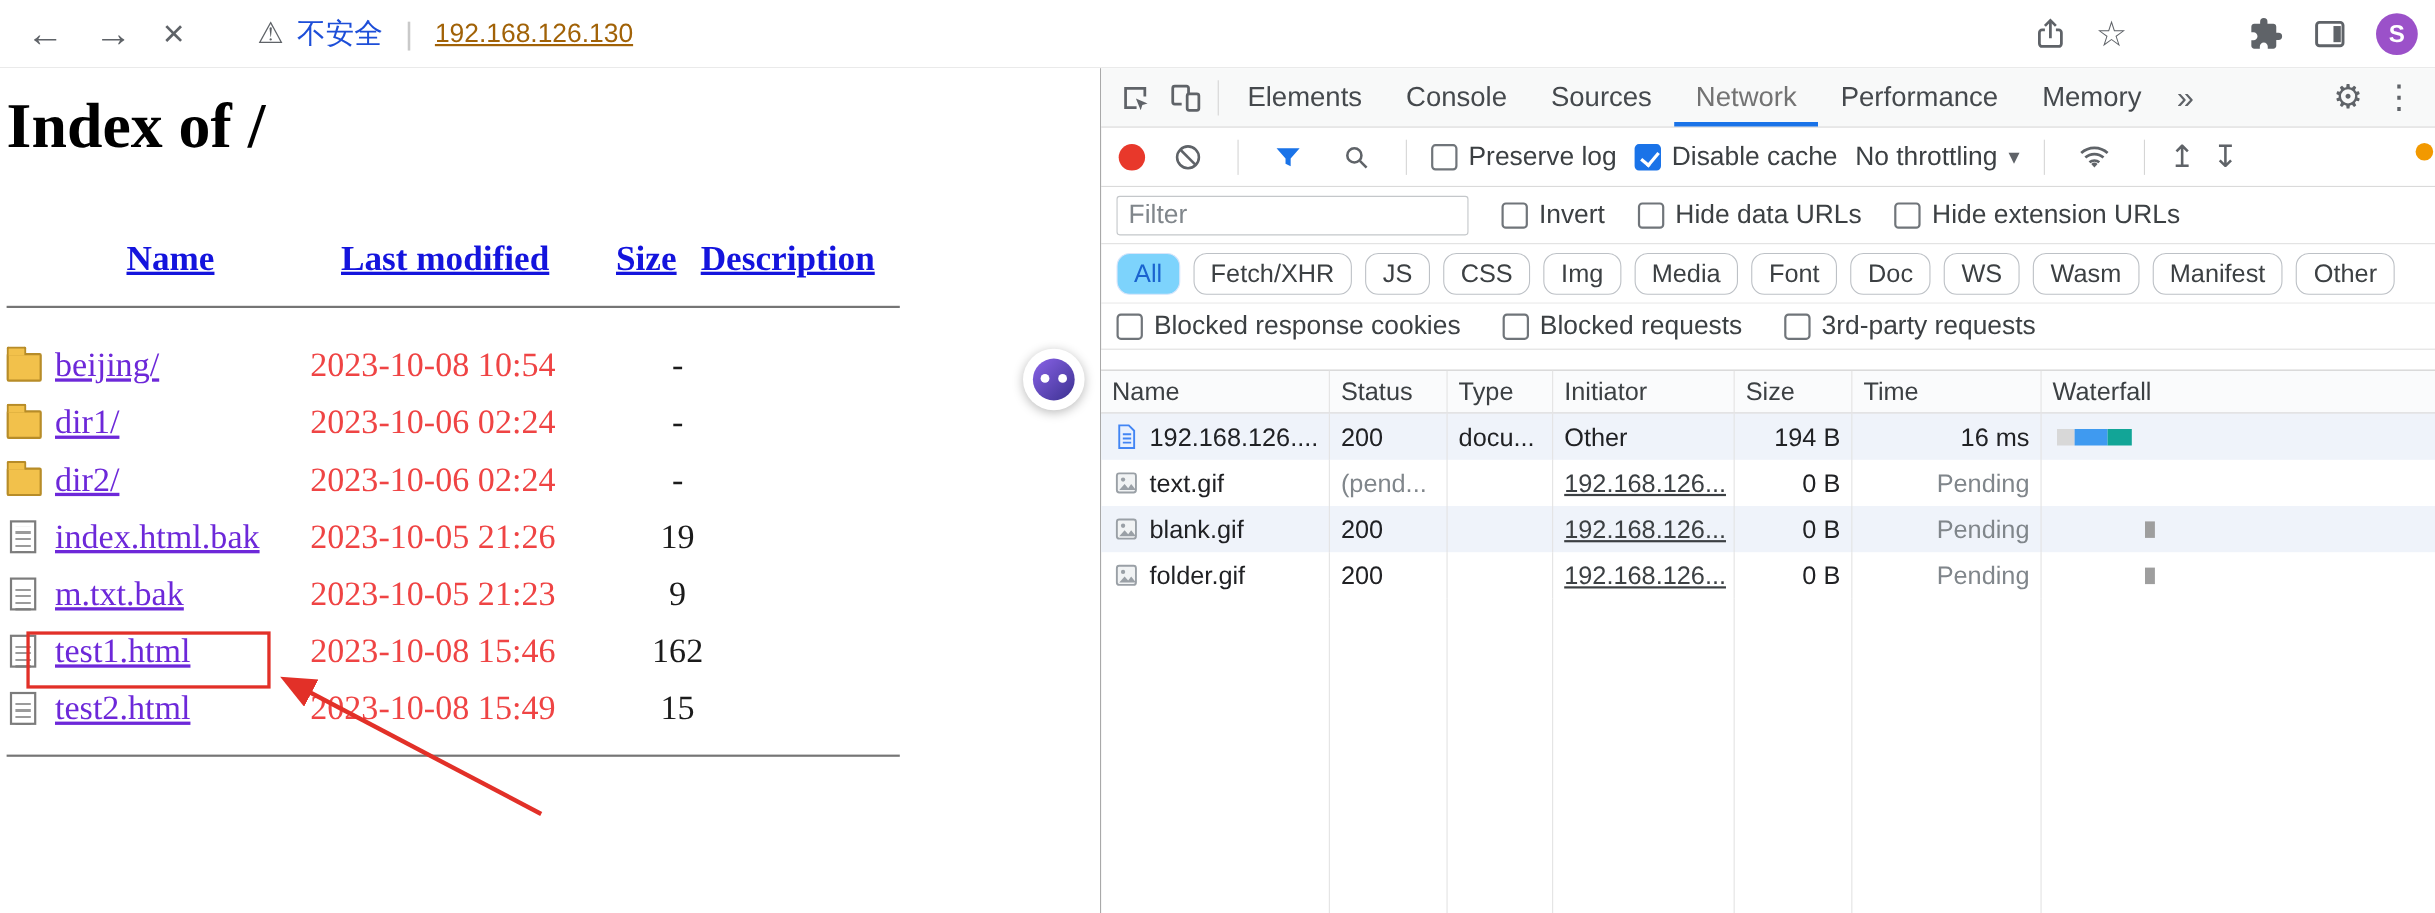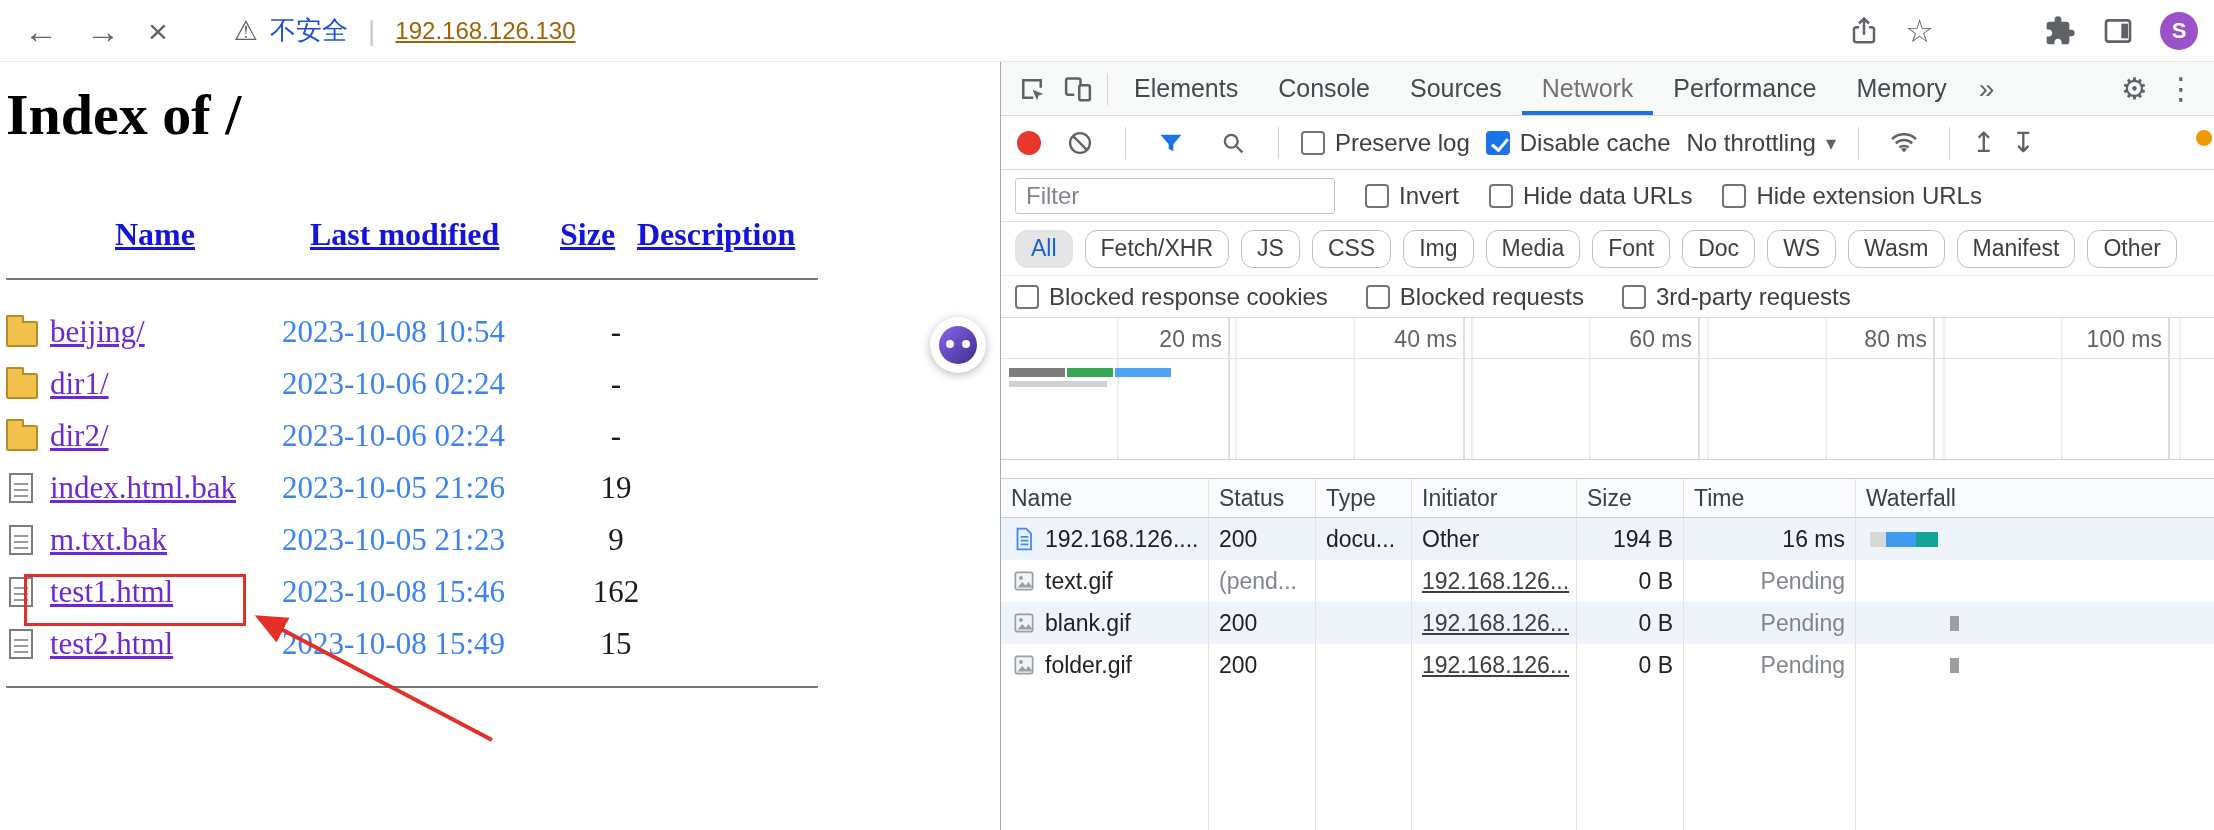--- a/index.html
+++ b/index.html
@@ -29,21 +29,21 @@
           padding-left:6px; overflow:hidden; font-family:"Liberation Serif","DejaVu Serif",serif; color:#1b1b1b; }
   .page h1 { font-size:58px; font-weight:bold; margin-top:16px; line-height:74px; color:#000; }
   .col-headers { position:relative; height:40px; margin-top:64px; font-size:32px; font-weight:bold; }
   .col-headers a { position:absolute; color:#1414dd; text-decoration:underline; cursor:pointer; }
   .h-name { left:109px; } .h-modified { left:304px; } .h-size { left:554px; } .h-desc { left:631px; }
   .rule { width:812px; border:none; border-top:2px solid #757575; margin-top:22px; }
   .rule.bottom { margin-top:16px; }
   .listing { margin-top:26px; position:relative; }
   .listing-row { display:grid; grid-template-columns:44px 232px 290px 88px; align-items:center; height:52px; font-size:31px; }
   .listing-row a.fname { color:#6d28d9; text-decoration:underline; cursor:pointer; }
-  .fdate { color:#3b82f6; }
+  .fdate { color:#ef4444; }
   .fsize { text-align:center; }
   .ficon { position:relative; width:32px; height:26px; display:inline-block; }
   .ficon.folder { background:#f2c14b; border:2px solid #b78c28; border-radius:2px; margin-top:4px; }
   .ficon.folder::before { content:""; position:absolute; left:-2px; top:-8px; width:14px; height:6px;
                           background:#f2c14b; border:2px solid #b78c28; border-bottom:none; border-radius:2px 2px 0 0; }
   .ficon.file { width:24px; height:30px; background:#fff; border:2px solid #7c7c7c; margin-left:3px;
                 background-image:repeating-linear-gradient(#fff 0 4px, #9b9b9b 4px 6px); background-size:14px 100%;
                 background-position:3px 4px; background-repeat:no-repeat; }
   .red-box { position:absolute; left:24px; top:512px; width:222px; height:52px; border:3px solid #e23028; }
   .annotation-arrow { position:absolute; left:0; top:0; width:1000px; height:768px; pointer-events:none; }
@@ -91,21 +91,21 @@
   
   .dt-filter { height:52px; border-bottom:1px solid #e0e0e0; gap:30px; padding-left:14px; }
   .filter-input { width:320px; height:36px; border:1px solid #c4c7ca; border-radius:3px; font-size:24px;
                   padding:0 10px; color:#202124; font-family:inherit; }
   .filter-input::placeholder { color:#80868b; }
 
   
   .dt-pills { height:54px; border-bottom:1px solid #e9e9e9; gap:12px; padding-left:14px; }
   .pill { height:38px; padding:0 15px; border-radius:12px; border:1.5px solid #bdc1c6; background:#fff;
           display:flex; align-items:center; font-size:23px; color:#3c4043; cursor:pointer; white-space:nowrap; }
-  .pill.active { background:#e5e5e5; border-color:#d8e5fa; color:#1a63cf;text-align:right; }
+  .pill.active { background:#7dd3fc; border-color:#d8e5fa; color:#1a63cf;text-align:right; }
 
   
   .dt-blocked { height:42px; border-bottom:1px solid #dadada; gap:38px; padding-left:14px; }
 
   
   .overview { position:relative; height:142px; border-bottom:1px solid #cfcfcf; flex:none; overflow:hidden;
               background-image:repeating-linear-gradient(to right, transparent 0 116px, #efefef 116px 118px); }
   .ov-line { position:absolute; top:0; bottom:0; width:1.5px; background:#dedede; }
   .ov-label { position:absolute; top:8px; width:110px; text-align:right; font-size:23px; color:#5f6368; }
   .ov-strip { position:absolute; left:0; right:0; top:40px; height:1px; background:#e3e3e3; }
@@ -367,37 +367,20 @@
       <label class="cb-group">
         <span class="cb"></span>
         <span class="cb-label">Blocked requests</span>
       </label>
       <label class="cb-group">
         <span class="cb"></span>
         <span class="cb-label">3rd-party requests</span>
       </label>
     </div>
 
-    <div class="overview">
-      <span class="ov-line" style="left:227px"></span>
-      <span class="ov-line" style="left:462px"></span>
-      <span class="ov-line" style="left:697px"></span>
-      <span class="ov-line" style="left:932px"></span>
-      <span class="ov-line" style="left:1167px"></span>
-      <span class="ov-label" style="left:111px">20 ms</span>
-      <span class="ov-label" style="left:346px">40 ms</span>
-      <span class="ov-label" style="left:581px">60 ms</span>
-      <span class="ov-label" style="left:816px">80 ms</span>
-      <span class="ov-label" style="left:1051px">100 ms</span>
-      <span class="ov-strip"></span>
-      <span class="ov-bar ob1"></span>
-      <span class="ov-bar ob2"></span>
-      <span class="ov-bar ob3"></span>
-      <span class="ov-bar ob4"></span>
-    </div>
 
     <div class="grid-spacer"></div>
 
     <div class="gridcols grid-header">
       <div class="gc">Name</div>
       <div class="gc">Status</div>
       <div class="gc">Type</div>
       <div class="gc">Initiator</div>
       <div class="gc">Size</div>
       <div class="gc">Time</div>

